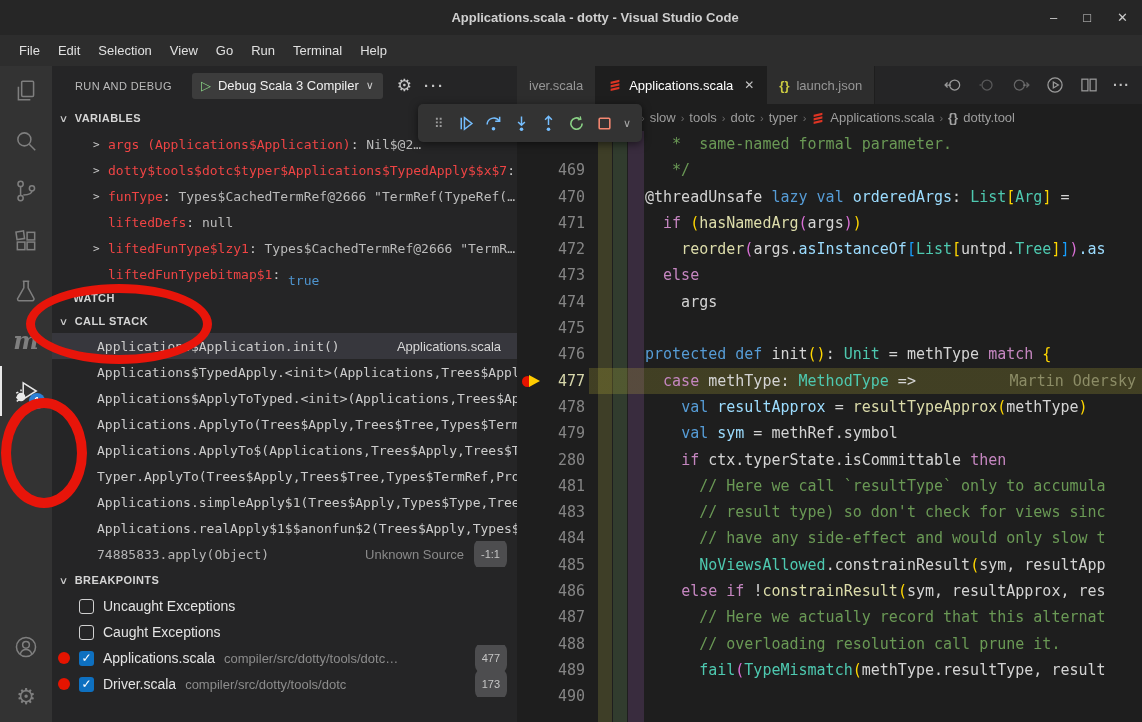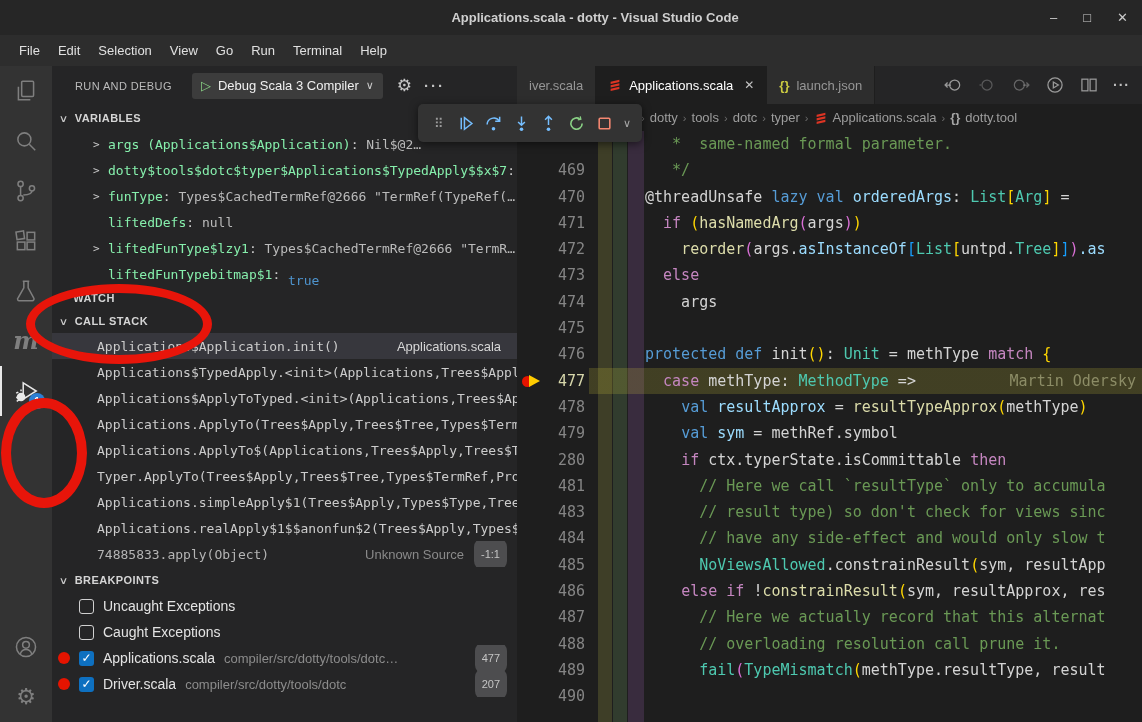--- a/index.html
+++ b/index.html
@@ -30,21 +30,21 @@
   .debug-config{margin-left:20px;height:26px;background:#3c3c3c;border-radius:3px;display:flex;align-items:center;gap:7px;padding:0 9px;color:#f0f0f0;font-size:13px;}
   .debug-config .play{color:#89d185;font-size:13px;}
   .debug-config .chev{color:#cccccc;font-size:11px;}
   .hdr-gear{color:#c5c5c5;font-size:17px;margin-left:14px;}
   .hdr-dots{color:#c5c5c5;font-size:15px;letter-spacing:2px;margin-left:12px;font-weight:bold;}
   .section-header{display:flex;align-items:center;gap:7px;padding-left:8px;color:#d5d5d5;font-size:11px;font-weight:bold;letter-spacing:.4px;}
   .section-header .twisty{font-size:10px;color:#cccccc;font-weight:normal;transform:scaleX(1.3);}
   .sb-row{height:26px;display:flex;align-items:center;font-family:"DejaVu Sans Mono",monospace;font-size:13px;color:#cccccc;white-space:pre;overflow:hidden;}
   .var-row{padding-left:41px;}
   .var-twisty{width:15px;color:#cccccc;font-size:11px;flex:none;}
-  .var-name{color:#86efac;}
+  .var-name{color:#ef4444;}
   .var-colon{color:#cccccc;}
   .var-value{color:#bbbbbb;}
   .frame-row{padding-left:45px;}
   .frame-row.selected{background:#37373d;}
   .frame-label{overflow:hidden;white-space:pre;flex:1 1 auto;min-width:0;}
   .frame-file{flex:none;padding-right:16px;color:#d7d7d7;font-family:"Liberation Sans",sans-serif;font-size:13px;}
   .frame-source{flex:none;color:#8a8a8a;font-family:"Liberation Sans",sans-serif;font-size:13px;padding-right:10px;}
   .pill{flex:none;background:#4d4d4f;color:#c5c5c5;border-radius:9px;font-size:11px;padding:10px 7px;font-family:"Liberation Sans",sans-serif;margin-right:10px;}
   .thread-row{height:26px;display:flex;align-items:center;padding-left:45px;color:#cccccc;font-size:13px;font-family:"DejaVu Sans Mono",monospace;}
   .paused-badge{margin-left:auto;margin-right:10px;background:#37373d;border:1px solid #5a5a5a;color:#cccccc;font-size:11px;
@@ -224,21 +224,21 @@
       </div>
 
     <div class="section-header" style="height:26px">
       <span class="twisty">∨</span>
       <span>BREAKPOINTS</span>
     </div>
     <div id="breakpoints">
         <div class="sb-row bp-row"><span class="bp-dot-placeholder"></span><span class="checkbox unchecked"></span><span class="bp-label">Uncaught Exceptions</span></div>
         <div class="sb-row bp-row"><span class="bp-dot-placeholder"></span><span class="checkbox unchecked"></span><span class="bp-label">Caught Exceptions</span></div>
         <div class="sb-row bp-row"><span class="bp-dot-red"></span><span class="checkbox checked">✓</span><span class="bp-label">Applications.scala</span><span class="bp-path">compiler/src/dotty/tools/dotc…</span><span class="pill">477</span></div>
-        <div class="sb-row bp-row"><span class="bp-dot-red"></span><span class="checkbox checked">✓</span><span class="bp-label">Driver.scala</span><span class="bp-path">compiler/src/dotty/tools/dotc</span><span class="pill">207</span></div>
+        <div class="sb-row bp-row"><span class="bp-dot-red"></span><span class="checkbox checked">✓</span><span class="bp-label">Driver.scala</span><span class="bp-path">compiler/src/dotty/tools/dotc</span><span class="pill">173</span></div>
       </div>
   </div>
 
   <div class="editor">
     <div class="tabbar">
       <div id="tabs" style="display:flex">
           <div class="tab">
             <span>iver.scala</span>
           </div>
           <div class="tab active">
@@ -288,21 +288,21 @@
             <svg viewBox="0 0 24 24">
               <rect x="3.5" y="5" width="7.2" height="14"></rect>
               <rect x="13.3" y="5" width="7.2" height="14"></rect>
             </svg>
           </span>
           <span class="ea-more" style="display: inline-flex;">···</span>
         </div>
     </div>
     <div class="breadcrumbs" id="crumbs">
         <span class="crumb-sep">›</span>
-        <span>dotty</span>
+        <span>slow</span>
         <span class="crumb-sep">›</span>
         <span>tools</span>
         <span class="crumb-sep">›</span>
         <span>dotc</span>
         <span class="crumb-sep">›</span>
         <span>typer</span>
         <span class="crumb-sep">›</span>
         <span style="display: inline-flex;">
           <svg viewBox="0 0 16 16" style="width:14px;height:14px">
             <g fill="#de3423">

